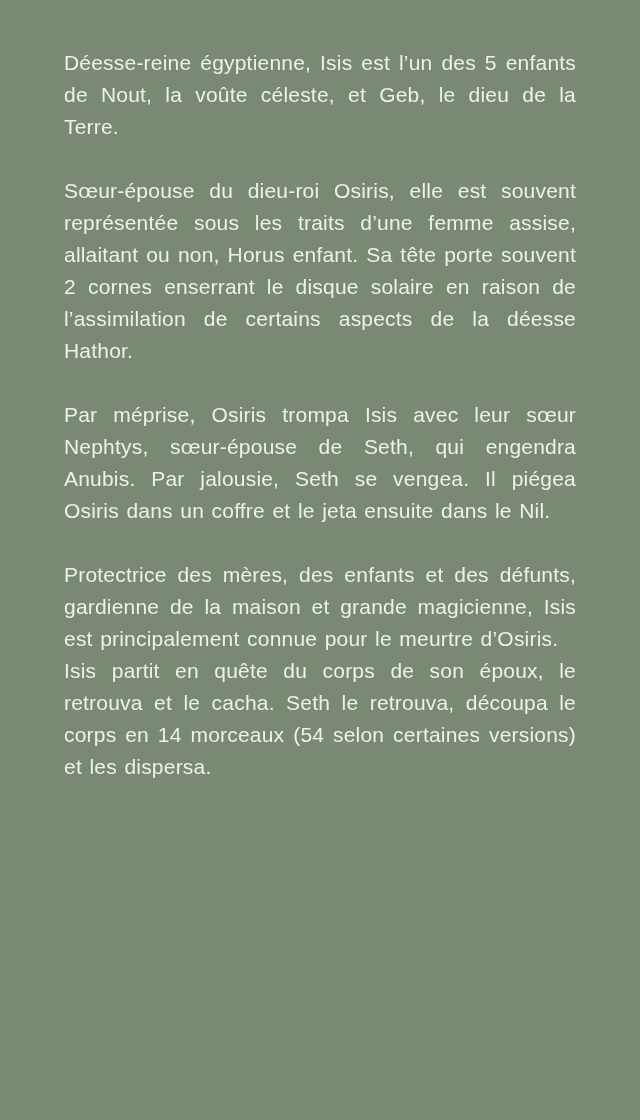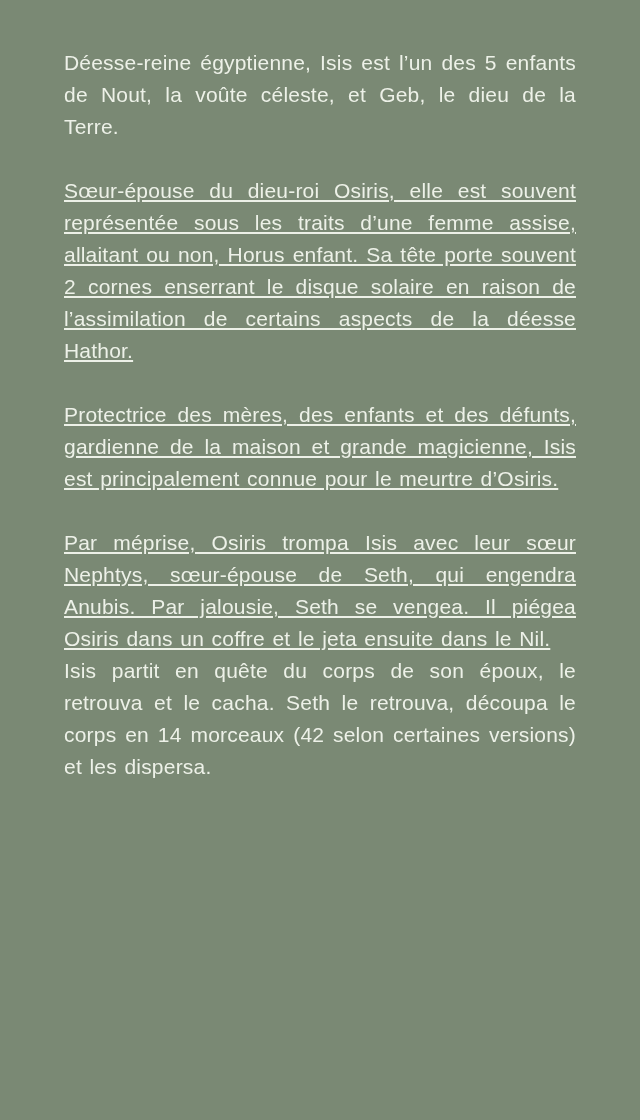--- a/index.html
+++ b/index.html
@@ -24,33 +24,32 @@
     font-size: 21px;
     line-height: 32px;
     font-weight: 400;
     color: var(--fg, #edf1e8);
     text-align: justify;
     letter-spacing: 0.2px;
     word-spacing: 1.5px;
   }
   article.story-text p.gap {
     margin-top: 32px;
-    text-decoration: underline;
   }
 </style>
 </head>
 <body>
 
 <main class="story-page">
   <article class="story-text">
 
       <p>Déesse-reine égyptienne, Isis est l’un des 5 enfants de Nout, la voûte céleste, et Geb, le dieu de la Terre.</p>
 
       <p class="gap">Sœur-épouse du dieu-roi Osiris, elle est souvent représentée sous les traits d’une femme assise, allaitant ou non, Horus enfant. Sa tête porte souvent 2 cornes enserrant le disque solaire en raison de l’assimilation de certains aspects de la déesse Hathor.</p>
 
+      <p class="gap">Par méprise, Osiris trompa Isis avec leur sœur Nephtys, sœur-épouse de Seth, qui engendra Anubis. Par jalousie, Seth se vengea. Il piégea Osiris dans un coffre et le jeta ensuite dans le Nil.</p>
+
       <p class="gap">Protectrice des mères, des enfants et des défunts, gardienne de la maison et grande magicienne, Isis est principalement connue pour le meurtre d’Osiris.</p>
 
-      <p class="gap">Par méprise, Osiris trompa Isis avec leur sœur Nephtys, sœur-épouse de Seth, qui engendra Anubis. Par jalousie, Seth se vengea. Il piégea Osiris dans un coffre et le jeta ensuite dans le Nil.</p>
-
-      <p>Isis partit en quête du corps de son époux, le retrouva et le cacha. Seth le retrouva, découpa le corps en 14 morceaux (42 selon certaines versions) et les dispersa.</p>
+      <p>Isis partit en quête du corps de son époux, le retrouva et le cacha. Seth le retrouva, découpa le corps en 14 morceaux (54 selon certaines versions) et les dispersa.</p>
 
     </article>
 </main>
 
 </body></html>

